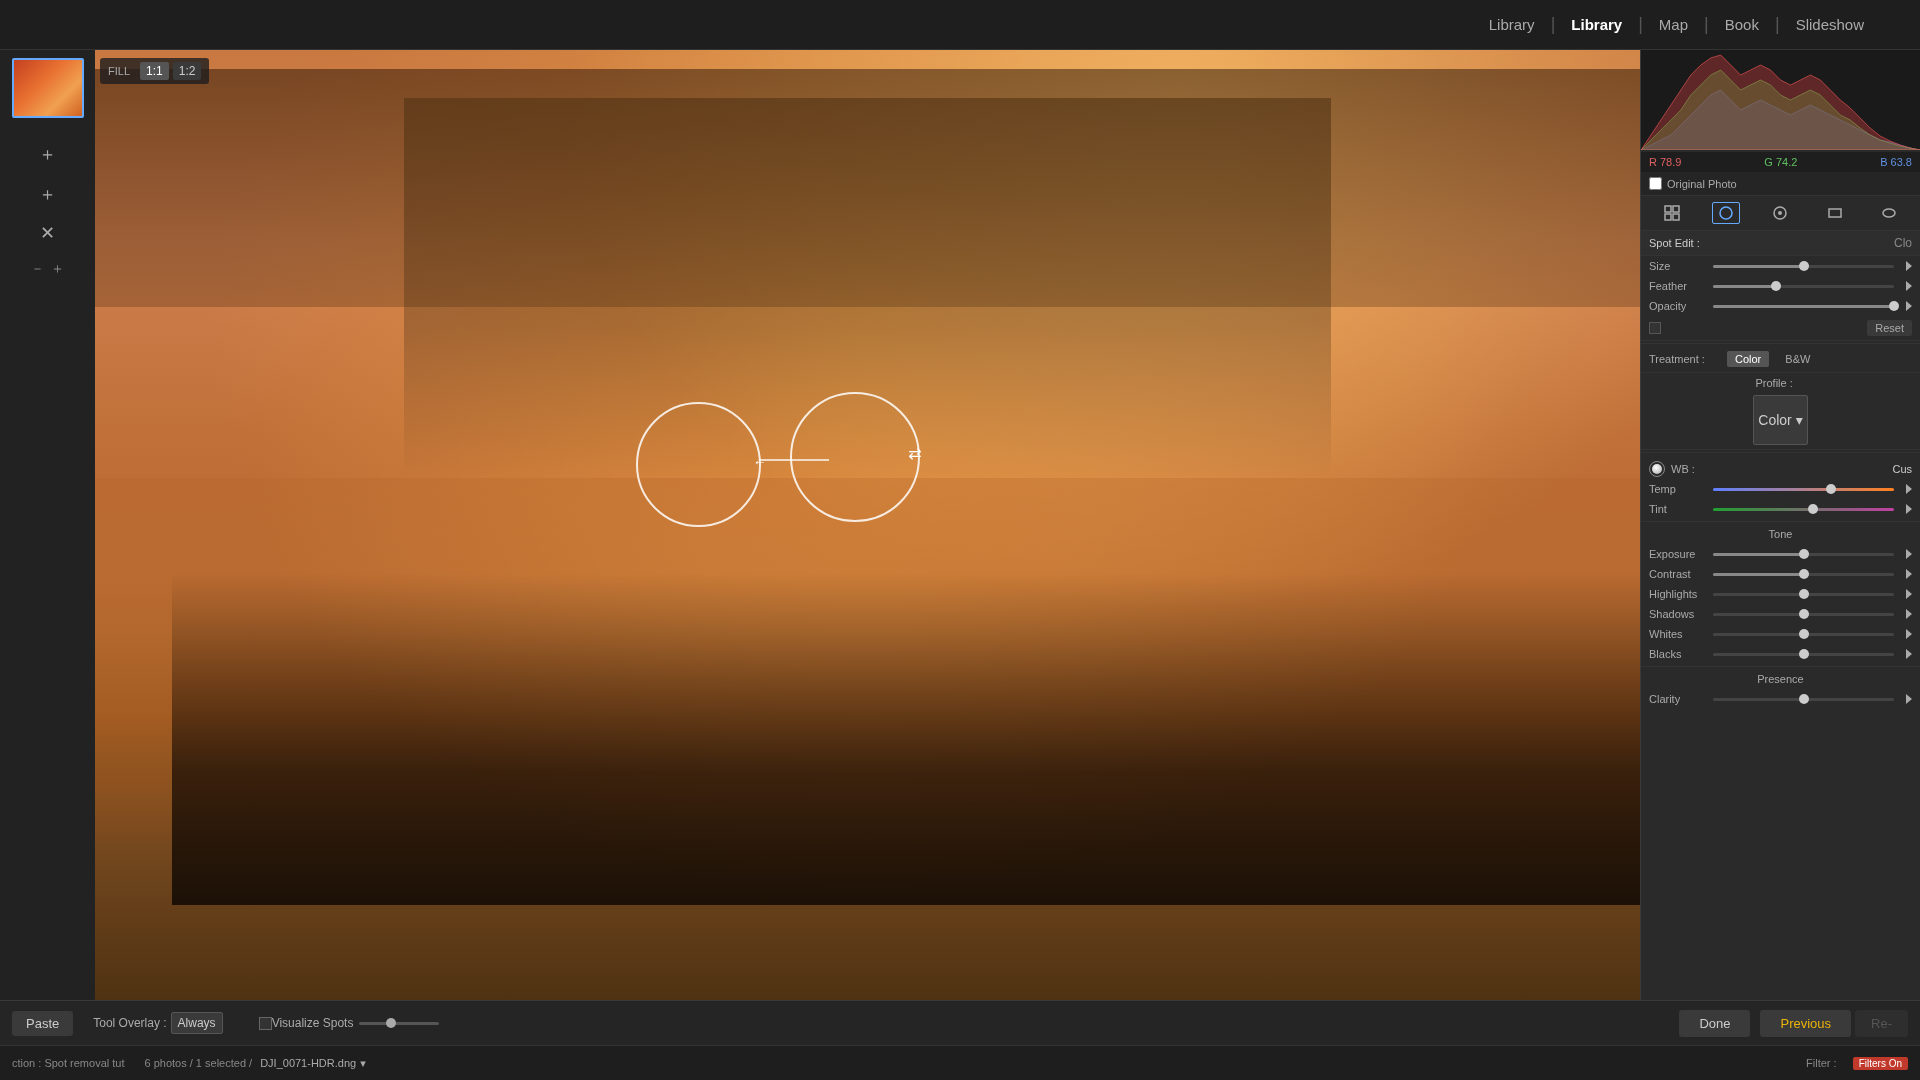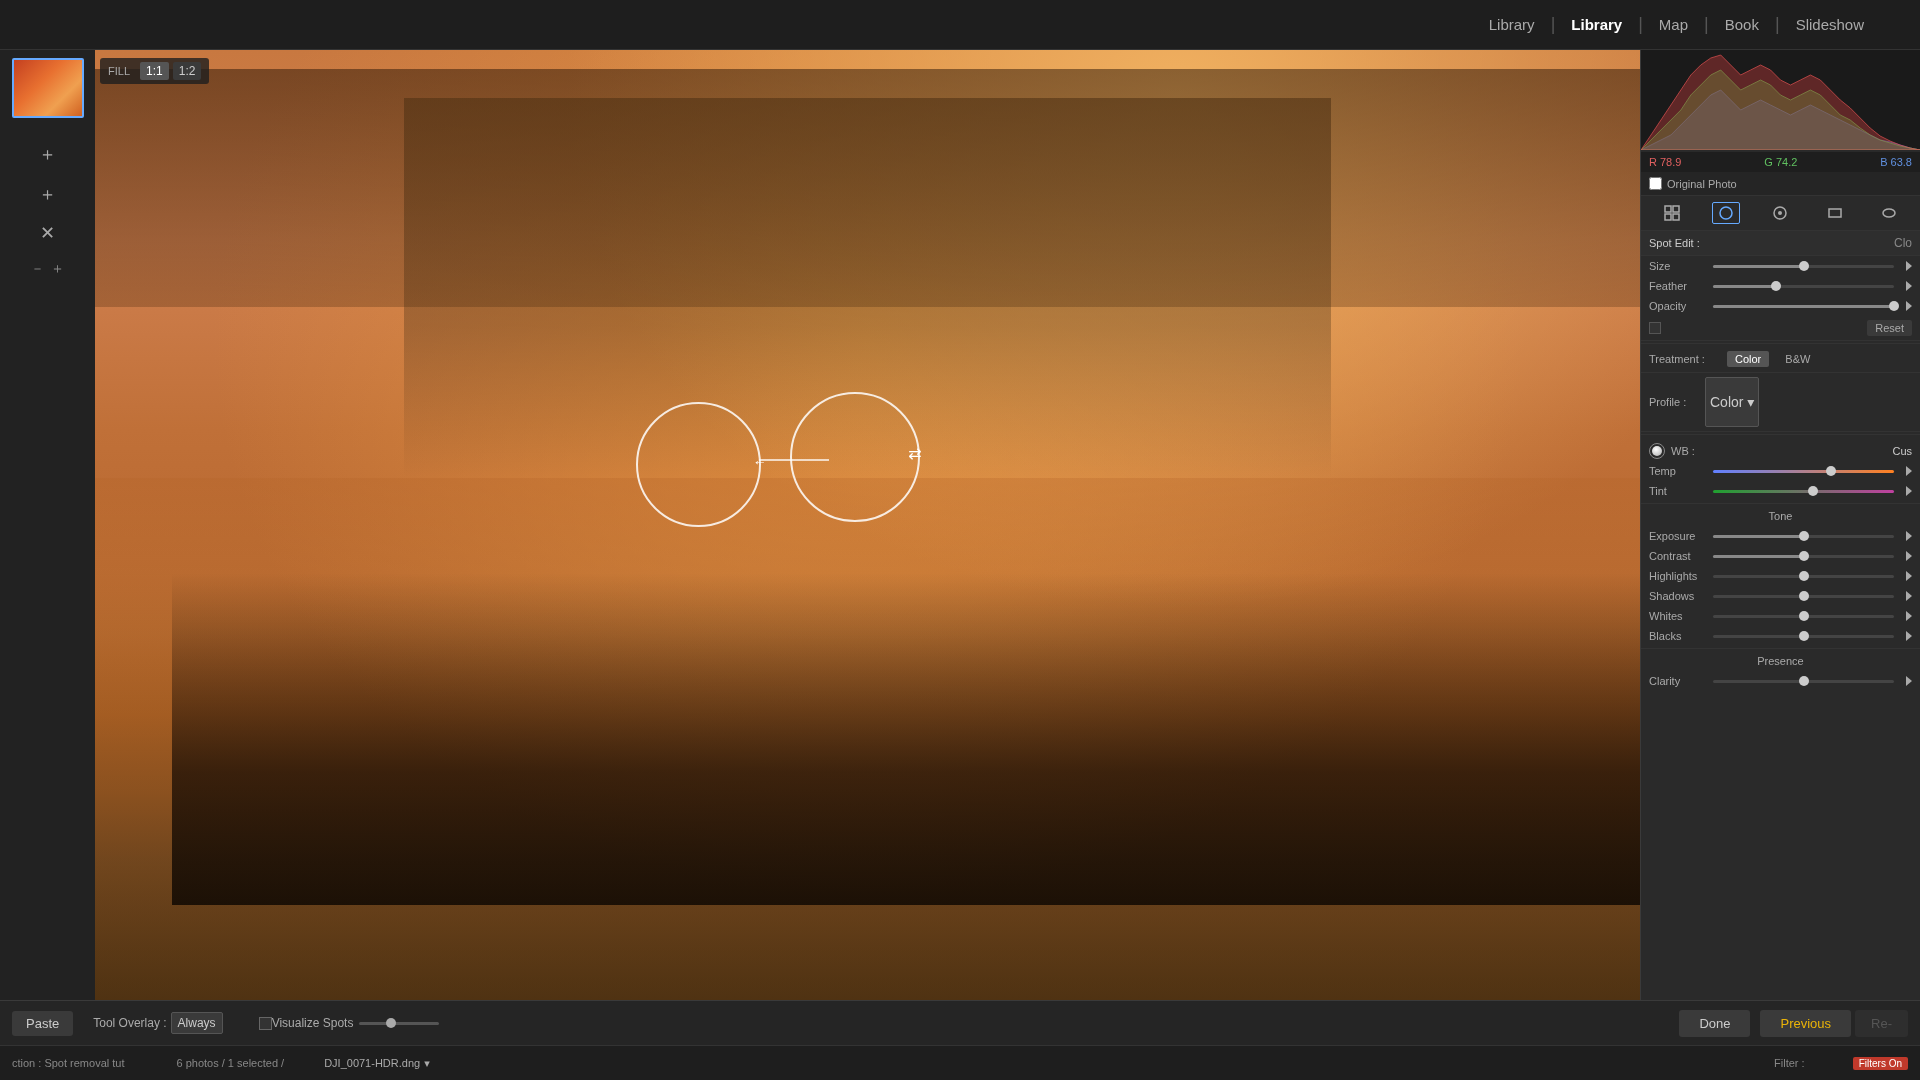--- a/index.html
+++ b/index.html
@@ -393,20 +393,21 @@
       color: white;
     }
 
     
     .profile-row {
       display: flex;
       align-items: center;
       padding: 4px 8px;
       gap: 6px;
       border-bottom: 1px solid #333;
+      flex-direction: column;
     }
     .profile-label { font-size: 11px; color: #aaa; width: 50px; }
     .profile-select {
       font-size: 14px;
       color: #ccc;
       background: #3a3a3a;
       border: 1px solid #555;
       padding: 16px 4px;
       border-radius: 2px;
       cursor: pointer;
@@ -552,21 +553,20 @@
       left: 0; right: 0;
       height: 35px;
       background: #1e1e1e;
       display: flex;
       align-items: center;
       padding: 0 12px;
       font-size: 11px;
       color: #888;
       border-top: 1px solid #333;
       z-index: 100;
-      gap: 32px;
     }
     .status-action {
       margin-right: 20px;
     }
     .status-photos {
       margin-right: 8px;
     }
     .status-file {
       color: #aaa;
       display: flex;

